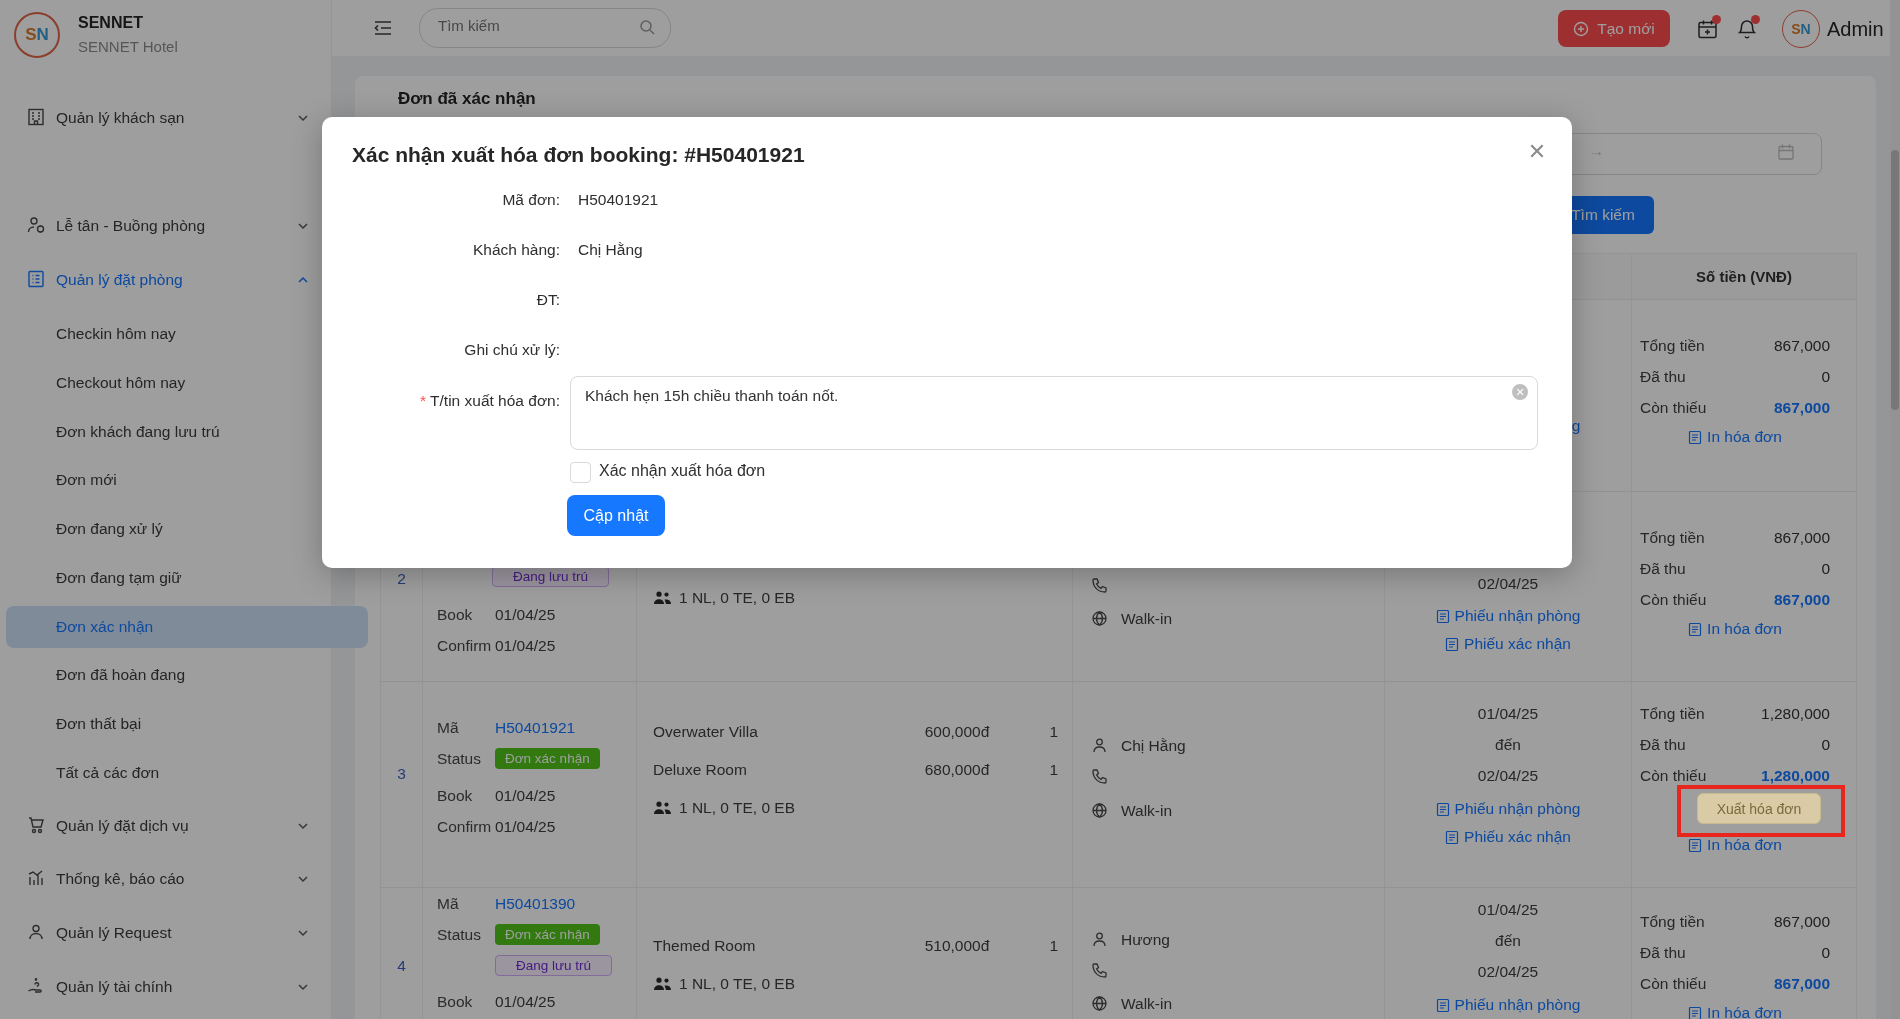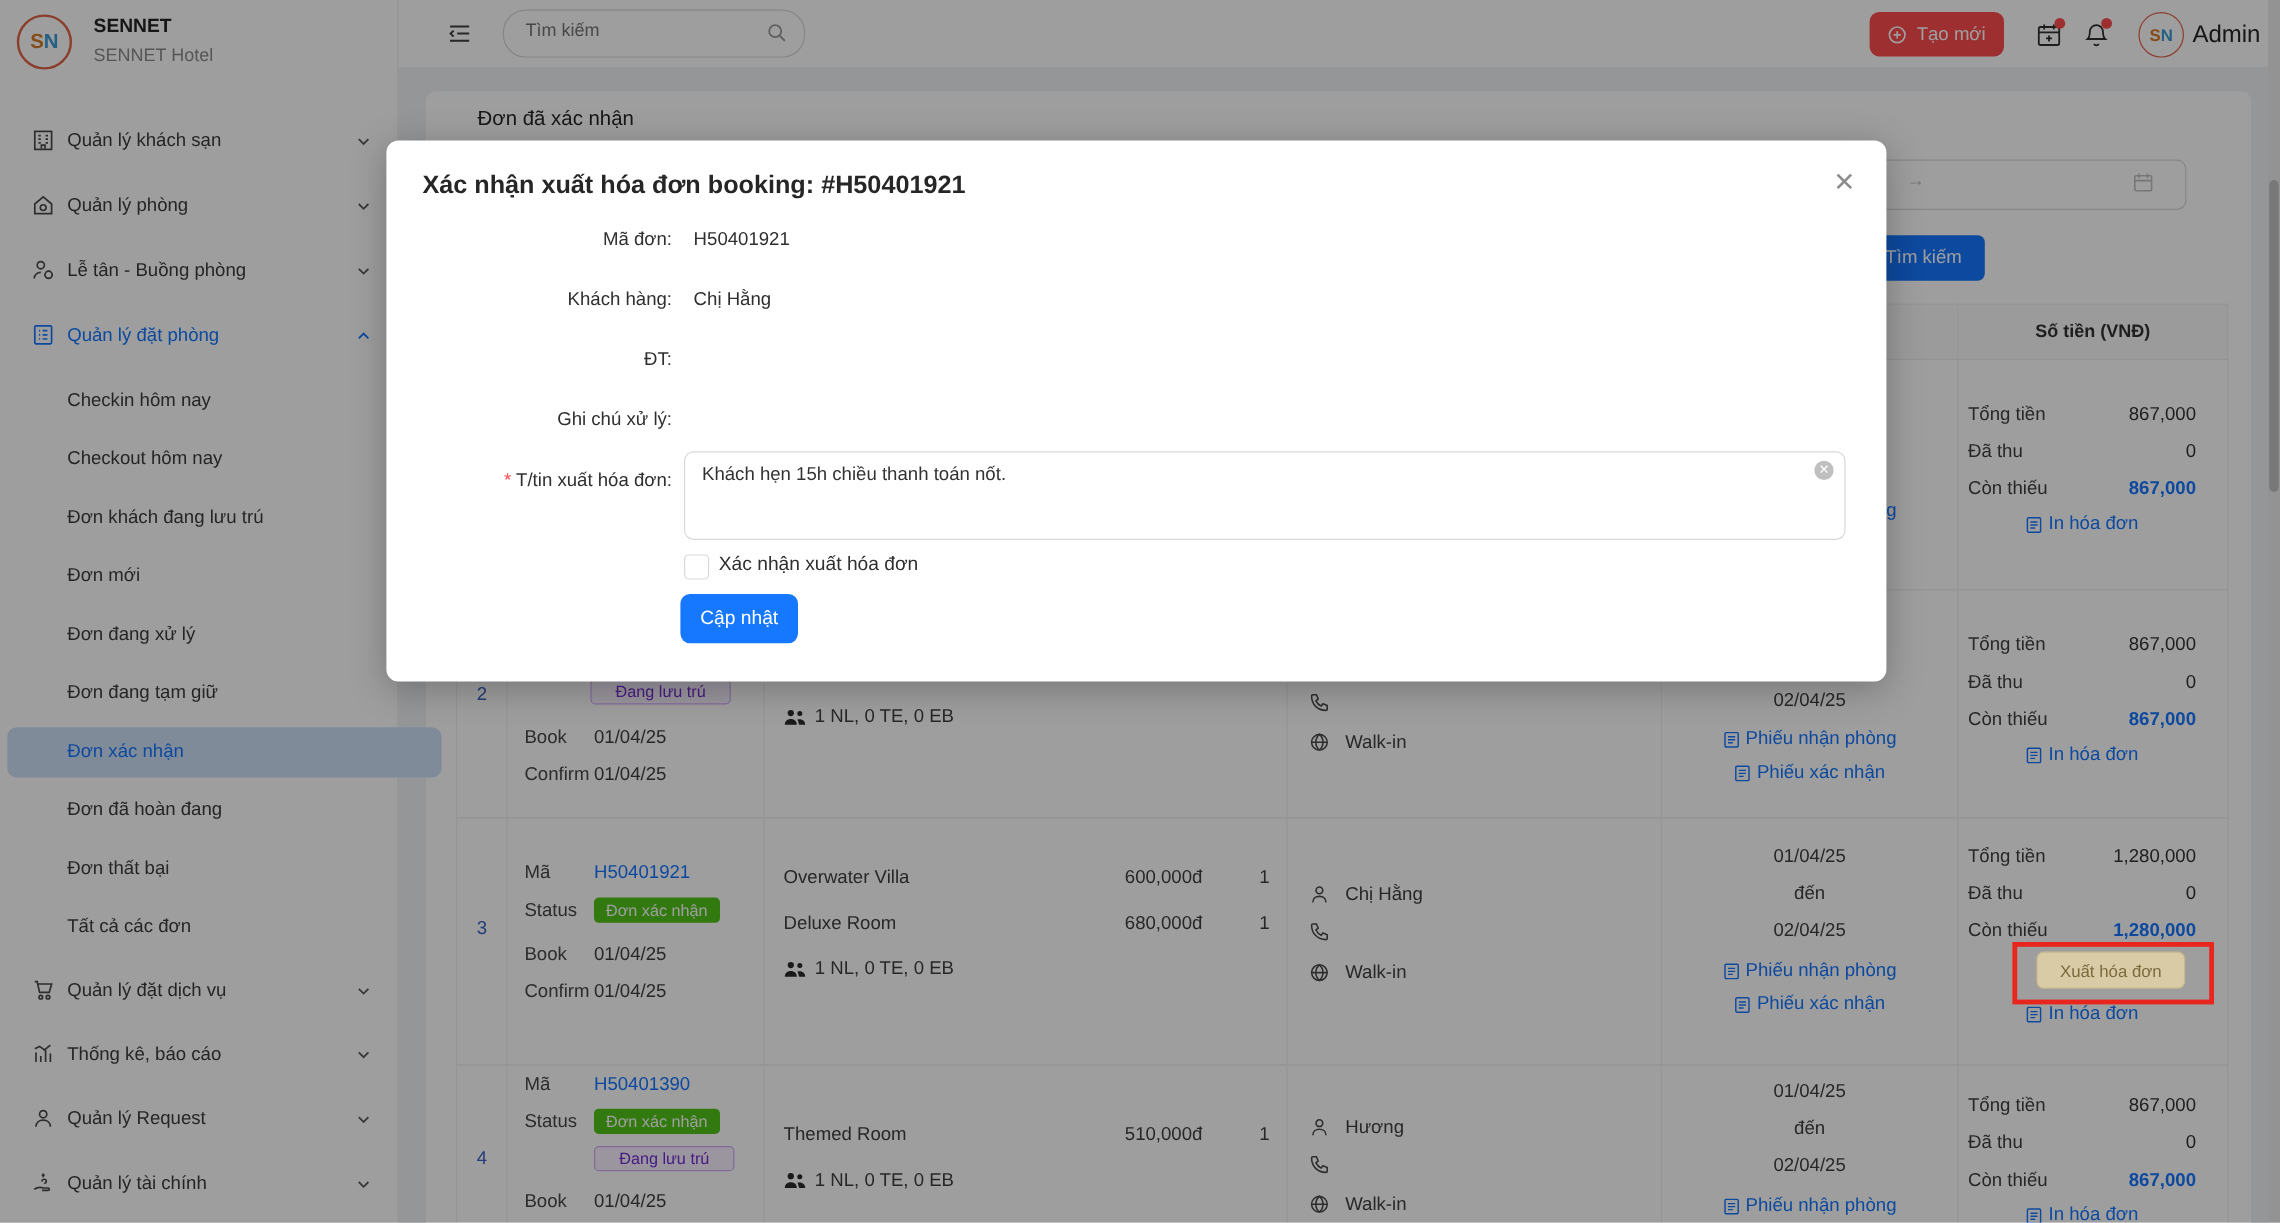--- a/index.html
+++ b/index.html
@@ -30,21 +30,21 @@
   .btn-create{position:absolute;left:1227px;top:10px;width:112px;height:37px;background:#ff4d4f;border-radius:8px;color:#fff;
       display:flex;align-items:center;justify-content:center;font-size:15.5px;gap:8px;cursor:pointer}
   .hicon{position:absolute;top:18px;color:#2f2f2f;cursor:pointer}
   .dot{position:absolute;width:9px;height:9px;background:#ff4d4f;border-radius:50%}
   .avatar{position:absolute;left:1451px;top:10px;width:36px;height:36px;border-radius:50%;border:1.5px solid #e2654a;background:#fff;
       display:flex;align-items:center;justify-content:center;font-weight:bold;font-size:14px;cursor:pointer}
   .avatar .s1{color:#d87d2b}.avatar .s2{color:#3a9bd5}
   .admin{position:absolute;left:1496px;top:18px;font-size:20px;color:#262626}
   
   .card{position:absolute;left:355px;top:76px;width:1521px;height:1060px;background:#fff;border-radius:8px;z-index:1}
-  .card-title{position:absolute;left:43px;top:13px;font-size:17px;font-weight:normal;color:#262626}
+  .card-title{position:absolute;left:43px;top:13px;font-size:17px;font-weight:bold;color:#262626}
   .rangepicker{position:absolute;left:945px;top:57px;width:520px;height:40px;border:1px solid #d9d9d9;border-radius:8px;background:#fff}
   .rangepicker .frag{position:absolute;left:256px;top:9px;font-size:15px;color:#555}
   .rangepicker .arrow{position:absolute;left:288px;top:8px;font-size:15px;color:#bfbfbf}
   .rangepicker .cal{position:absolute;right:26px;top:9px;color:#bfbfbf}
   .btn-search{position:absolute;left:1197px;top:120px;width:102px;height:38px;background:#1677ff;border-radius:6px;color:#fff;
       display:flex;align-items:center;justify-content:center;font-size:15.5px;cursor:pointer}
   
   .table{position:absolute;left:380px;top:253px;width:1477px;display:grid;z-index:2;
       grid-template-columns:43px 214px 436px 312px 247px 225px;
       grid-template-rows:47px 192px 190px 206px 241px;background:#fff}
@@ -53,21 +53,21 @@
   .th{background:#fafafa;border-top:1px solid #f0f0f0;display:flex;align-items:center;justify-content:center;
       font-weight:bold;font-size:15px;color:#333}
   .idx{color:#3b62c4;font-size:15.5px;text-align:center}
   .ln{display:flex;align-items:center;height:31px;padding-left:14px;font-size:15.5px}
   .ln .lbl{width:58px;color:#484848;flex:none}
   .code{color:#1677ff;cursor:pointer}
   .badge-g{display:inline-block;background:#52c41a;color:#fff;font-size:13.5px;border-radius:4px;padding:3px 10px;line-height:normal}
   .badge-p{display:inline-block;background:#f9f0ff;color:#722ed1;border:1px solid #d3adf7;font-size:13.5px;border-radius:4px;padding:2px 20px;line-height:normal}
   .roomln{display:flex;align-items:center;height:31px;padding:0 14px 0 16px;font-size:15.5px}
   .roomln .rname{flex:1}
-  .roomln .rprice{width:90px;text-align:right}
+  .roomln .rprice{width:90px;text-align:center}
   .roomln .rqty{width:56px;text-align:right}
   .occ{display:flex;align-items:center;gap:7px;height:31px;padding-left:16px;font-size:15.5px}
   .gln{display:flex;align-items:center;gap:12px;height:31px;padding-left:18px;font-size:15.5px}
   .gln .ic{width:18px;color:#4a4a4a}
   .ctr{text-align:center;font-size:15.5px}
   .ctr .dl{height:31px;line-height:31px}
   .link{color:#1677ff;display:flex;align-items:center;justify-content:center;gap:5px;height:28px;font-size:15.5px;cursor:pointer}
   .money{padding:0 26px 0 8px}
   .mrow{display:flex;justify-content:space-between;height:31px;align-items:center;font-size:15.5px}
   .mrow .mv{color:#333}
@@ -119,34 +119,20 @@
           <path d="M6 6h2M6 9h2M6 12h2M12 6h2M12 9h2M12 12h2M8.5 17v-3h3v3"></path>
         </svg>
       </span>
     <span class="mil">Quản lý khách sạn</span>
     <span class="chev">
         <svg width="12" height="12" viewBox="0 0 12 12">
           <path d="M2 4l4 4 4-4" fill="none" stroke="currentColor" stroke-width="1.5"></path>
         </svg>
       </span>
   </div>
-  <div class="mi" style="top:152px">
-    <span class="mic">
-        <svg width="20" height="20" viewBox="0 0 20 20" fill="none" stroke="currentColor" stroke-width="1.4">
-          <path d="M3 9l7-6 7 6v8H3z"></path>
-          <circle cx="10" cy="12" r="2.4"></circle>
-        </svg>
-      </span>
-    <span class="mil">Quản lý phòng</span>
-    <span class="chev">
-        <svg width="12" height="12" viewBox="0 0 12 12">
-          <path d="M2 4l4 4 4-4" fill="none" stroke="currentColor" stroke-width="1.5"></path>
-        </svg>
-      </span>
-  </div>
   <div class="mi" style="top:206px">
     <span class="mic">
         <svg width="20" height="20" viewBox="0 0 20 20" fill="none" stroke="currentColor" stroke-width="1.4">
           <circle cx="8" cy="6" r="3"></circle>
           <path d="M2.5 17c0-3 2.5-5 5.5-5"></path>
           <circle cx="14.5" cy="14" r="3"></circle>
           <path d="M14.5 11.5v-1M14.5 17.5v-1M17 14h1M11 14h1"></path>
         </svg>
       </span>
     <span class="mil">Lễ tân - Buồng phòng</span>

